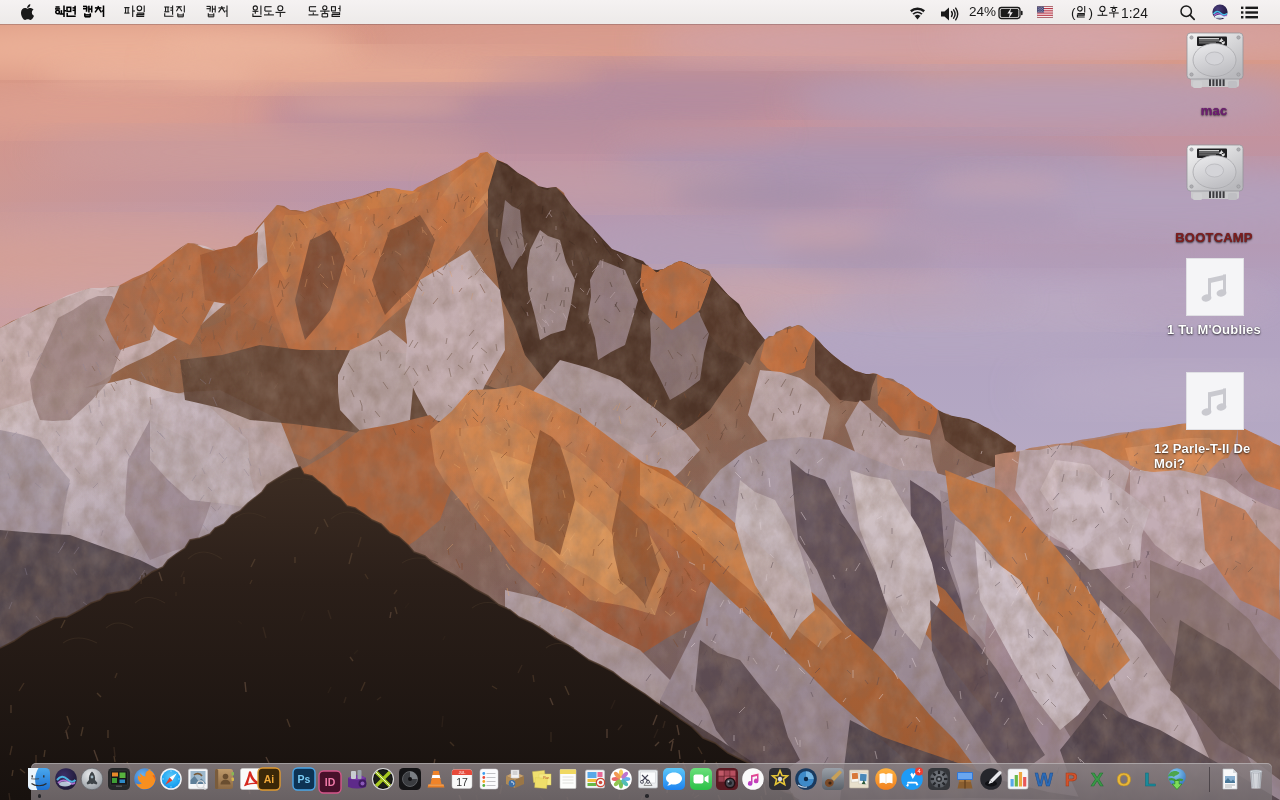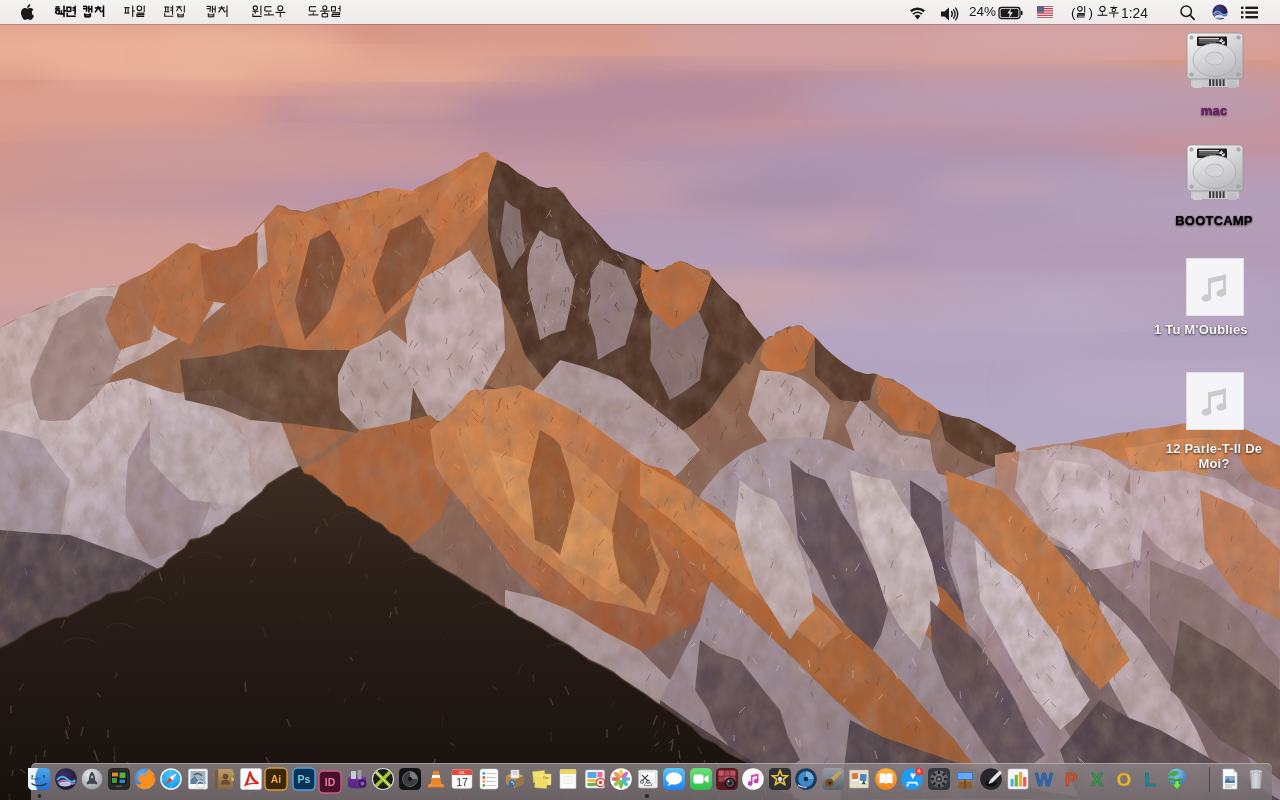--- a/index.html
+++ b/index.html
@@ -1464,47 +1464,47 @@
 <rect x="13" y="10.4" width="17" height="1" fill="#8a8a8a"></rect>
 <path d="M35.5 6 l2.4 4 h-4.8z M35.5 10.5 a1.7 1.7 0 1 0 0-0.01" fill="#ddd"></path>
 <circle cx="5.5" cy="5.5" r="1.7" fill="#aeaeb2" stroke="#8a8a8e" stroke-width="0.5"></circle>
 <circle cx="52.5" cy="5.5" r="1.7" fill="#aeaeb2" stroke="#8a8a8e" stroke-width="0.5"></circle>
 <circle cx="5.5" cy="42.5" r="1.7" fill="#aeaeb2" stroke="#8a8a8e" stroke-width="0.5"></circle>
 <circle cx="52.5" cy="42.5" r="1.7" fill="#aeaeb2" stroke="#8a8a8e" stroke-width="0.5"></circle>
 <ellipse cx="28.5" cy="28" rx="21.5" ry="16.5" fill="url(#dplat)" stroke="#a8a8ac" stroke-width="0.8"></ellipse>
 <ellipse cx="28.5" cy="26.5" rx="9" ry="6.5" fill="#d4d4d8" stroke="#b2b2b6" stroke-width="0.7"></ellipse>
 </svg>
     </div>
-<div style="position:absolute;left:1154.0px;top:213px;width:120px;text-align:center;font:bold 13px 'Liberation Sans';color:#000000;text-shadow:0 1px 2px rgba(0,0,0,0.7),0 0 1px rgba(0,0,0,0.5);letter-spacing:0.2px">BOOTCAMP</div>
+<div style="position:absolute;left:1154.0px;top:230px;width:120px;text-align:center;font:bold 13px 'Liberation Sans';color:#7f1d1d;text-shadow:0 1px 2px rgba(0,0,0,0.7),0 0 1px rgba(0,0,0,0.5);letter-spacing:0.2px">BOOTCAMP</div>
 <div style="position:absolute;left:1186px;top:258px">
       <svg width="58" height="58" viewBox="0 0 58 58" style="display:block">
 <rect x="0.5" y="0.5" width="57" height="57" fill="#f5f5f7" stroke="#e0e0e4" stroke-width="1"></rect>
 <g fill="#c9c9cf">
 <path d="M22 20.5 L40 16.5 L40 21.5 L22 25.5 Z"></path>
 <rect x="22" y="20.5" width="3" height="19.5"></rect>
 <rect x="37" y="16.5" width="3" height="18.5"></rect>
 <ellipse cx="20.5" cy="40" rx="5" ry="3.6" transform="rotate(-12 20.5 40)"></ellipse>
 <ellipse cx="35.5" cy="35" rx="5" ry="3.6" transform="rotate(-12 35.5 35)"></ellipse>
 </g>
 </svg>
     </div>
-<div style="position:absolute;left:1154.0px;top:322px;width:120px;font:bold 13px 'Liberation Sans';color:#fff;text-shadow:0 1px 2px rgba(0,0,0,0.7),0 0 1px rgba(0,0,0,0.5);letter-spacing:0.2px">1 Tu M'Oublies</div>
+<div style="position:absolute;left:1154.0px;top:322px;width:120px;text-align:center;font:bold 13px 'Liberation Sans';color:#fff;text-shadow:0 1px 2px rgba(0,0,0,0.7),0 0 1px rgba(0,0,0,0.5);letter-spacing:0.2px">1 Tu M'Oublies</div>
 <div style="position:absolute;left:1186px;top:372px">
       <svg width="58" height="58" viewBox="0 0 58 58" style="display:block">
 <rect x="0.5" y="0.5" width="57" height="57" fill="#f5f5f7" stroke="#e0e0e4" stroke-width="1"></rect>
 <g fill="#c9c9cf">
 <path d="M22 20.5 L40 16.5 L40 21.5 L22 25.5 Z"></path>
 <rect x="22" y="20.5" width="3" height="19.5"></rect>
 <rect x="37" y="16.5" width="3" height="18.5"></rect>
 <ellipse cx="20.5" cy="40" rx="5" ry="3.6" transform="rotate(-12 20.5 40)"></ellipse>
 <ellipse cx="35.5" cy="35" rx="5" ry="3.6" transform="rotate(-12 35.5 35)"></ellipse>
 </g>
 </svg>
     </div>
-<div style="position:absolute;left:1154.0px;top:441px;width:120px;text-align:center;font:bold 13px 'Liberation Sans';color:#fff;text-shadow:0 1px 2px rgba(0,0,0,0.7),0 0 1px rgba(0,0,0,0.5);letter-spacing:0.2px">12 Parle-T-Il De<br>Moi?</div>
+<div style="position:absolute;left:1154.0px;top:441px;width:120px;text-align:left;font:bold 13px 'Liberation Sans';color:#fff;text-shadow:0 1px 2px rgba(0,0,0,0.7),0 0 1px rgba(0,0,0,0.5);letter-spacing:0.2px">12 Parle-T-Il De<br>Moi?</div>
 
 <div style="position:absolute;left:31px;top:763px;width:1241px;height:37px;background:linear-gradient(rgba(140,131,134,0.84),rgba(120,112,115,0.84));border-radius:5px 5px 0 0;box-shadow:inset 0 1px 0 rgba(255,255,255,0.3)"></div>
 <div style="position:absolute;left:27.2px;top:767px;width:24px;height:24px">
       <svg width="24" height="24" viewBox="0 0 24 24" style="display:block">
         <defs>
           <linearGradient id="i0fnd" x1="0" y1="0" x2="0" y2="1">
             <stop offset="0" stop-color="#4aa8ee"></stop>
             <stop offset="1" stop-color="#1c6fd0"></stop>
           </linearGradient>
         </defs>
@@ -1613,21 +1613,21 @@
 <rect x="19.5" y="5" width="2.5" height="3.5" rx="0.8" fill="#88b855"></rect>
 <rect x="19.5" y="10.5" width="2.5" height="3.5" rx="0.8" fill="#d8b84a"></rect>
       </svg>
     </div>
     <div style="position:absolute;left:238.8px;top:767px;width:24px;height:24px">
       <svg width="24" height="24" viewBox="0 0 24 24" style="display:block">
         <rect x="1.5" y="1.5" width="21" height="21" rx="2" fill="#fafafa" stroke="#d0d0d0" stroke-width="0.6"></rect>
 <path d="M5 19 c2-4 4-9.5 4.8-13.5 .3-1.5 2-1.5 2.4-.2 .8 2.8 2.6 7.3 6.8 9.5 1.5.8 1 2.6-.8 2.4 -3-.3-6.5-.2-9.5.8 -1.5.5-2.8 1.5-3.7 1z M9 16.5 c2.5-.8 5-1 7-.8 -2.8-1.8-4.3-4.6-5-6.8 -.6 2.6-1.5 5.3-2 7.6z" fill="#d6281e"></path>
       </svg>
     </div>
-    <div style="position:absolute;left:264px;top:767px;width:24px;height:16px">
+    <div style="position:absolute;left:257px;top:767px;width:24px;height:16px">
       <svg width="24" height="24" viewBox="0 0 24 24" style="display:block">
         <rect x="1" y="1" width="22" height="22" rx="4.5" fill="#3a2708" stroke="#e09a30" stroke-width="1.4"></rect>
         <text x="12" y="16" text-anchor="middle" font-family="Liberation Sans" font-weight="bold" font-size="10.5" fill="#f0a838">Ai</text>
       </svg>
     </div>
     <div style="position:absolute;left:291.7px;top:767px;width:24px;height:24px">
       <svg width="24" height="24" viewBox="0 0 24 24" style="display:block">
         <rect x="1" y="1" width="22" height="22" rx="4.5" fill="#0d3354" stroke="#4aa6e8" stroke-width="1.4"></rect>
         <text x="12" y="16" text-anchor="middle" font-family="Liberation Sans" font-weight="bold" font-size="10.5" fill="#7accf5">Ps</text>
       </svg>

